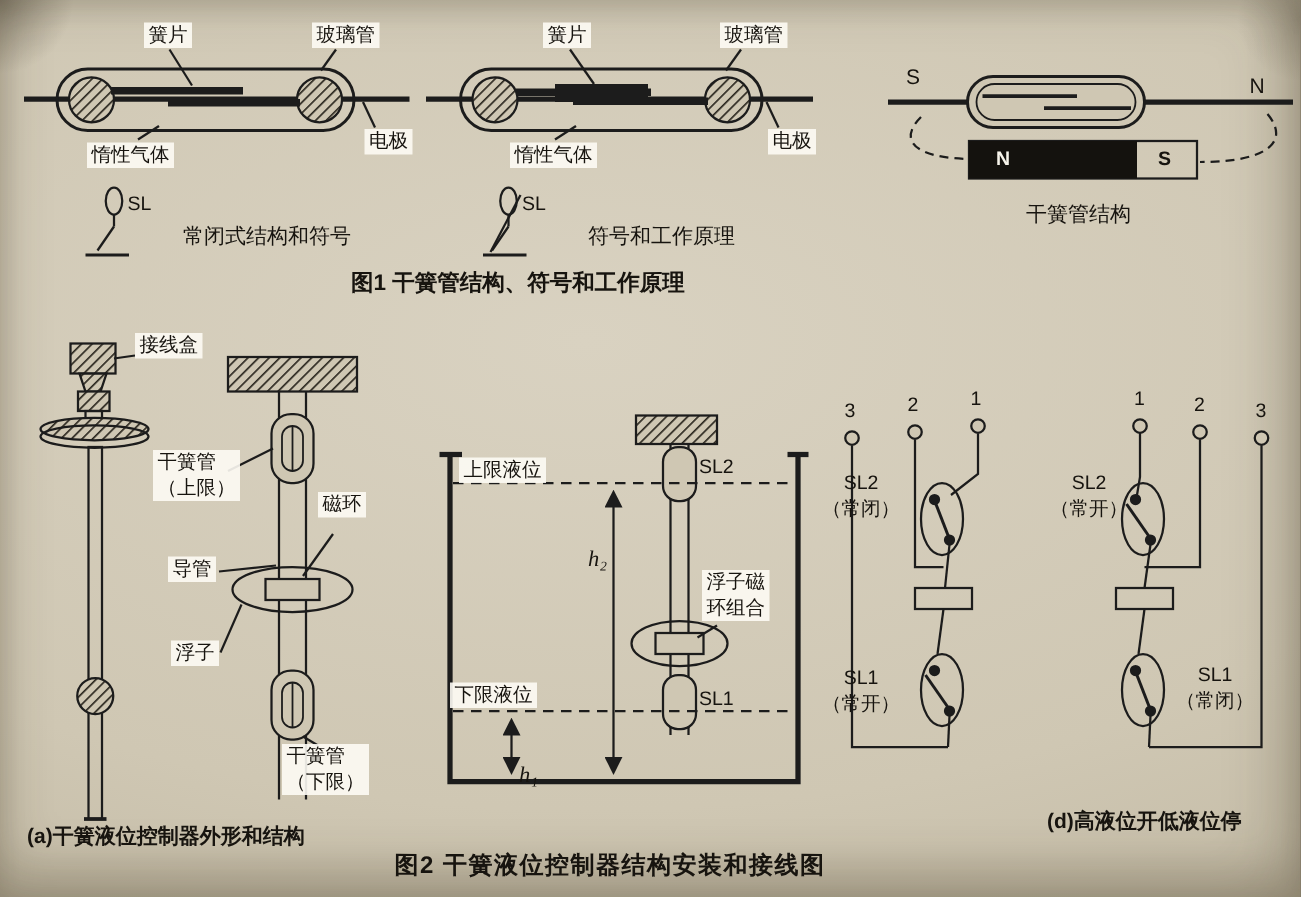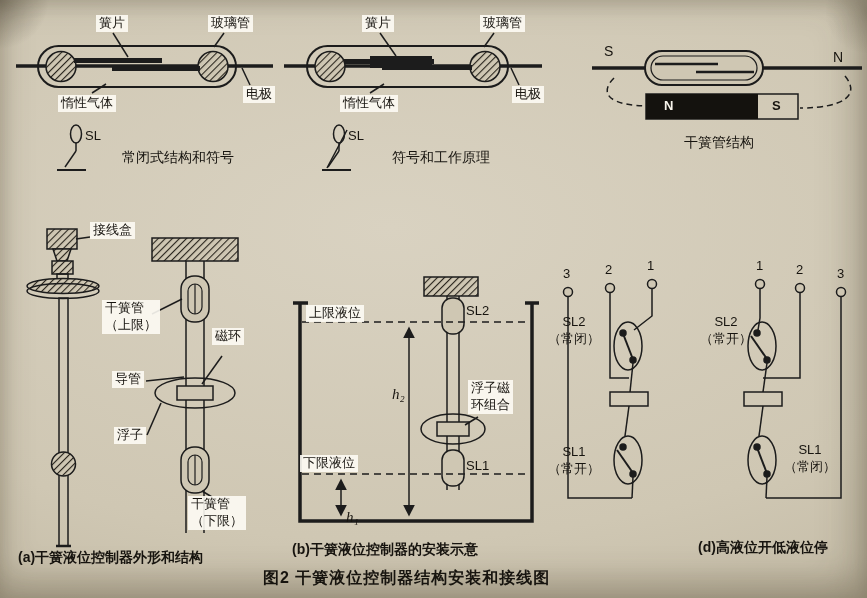--- a/index.html
+++ b/index.html
@@ -196,46 +196,46 @@
   <div class="lbl callout" style="left:512px;top:86px">电极</div>
   <div class="lbl" style="left:348px;top:128px">SL</div>
   <div class="lbl s14" style="left:392px;top:148px">符号和工作原理</div>
 
   <div class="lbl s14" style="left:604px;top:42px">S</div>
   <div class="lbl s14" style="left:833px;top:48px">N</div>
   <div class="lbl white" style="left:664px;top:98px">N</div>
   <div class="lbl b" style="left:772px;top:98px">S</div>
   <div class="lbl s14" style="left:684px;top:133px">干簧管结构</div>
 
+  <div class="lbl b" style="left:234px;top:179px;font-size:15px">图1 干簧管结构、符号和工作原理</div>
 
   <div class="lbl callout" style="left:90px;top:222px">接线盒</div>
   <div class="lbl callout" style="left:102px;top:300px">
     <div>干簧管</div>
     <div>（上限）</div>
   </div>
   <div class="lbl callout" style="left:212px;top:328px">磁环</div>
   <div class="lbl callout" style="left:112px;top:371px">导管</div>
   <div class="lbl callout" style="left:114px;top:427px">浮子</div>
   <div class="lbl callout" style="left:188px;top:496px">
     <div>干簧管</div>
     <div>（下限）</div>
   </div>
   <div class="lbl b s14" style="left:18px;top:548px">(a)干簧液位控制器外形和结构</div>
 
   <div class="lbl callout" style="left:306px;top:305px">上限液位</div>
   <div class="lbl" style="left:466px;top:303px">SL2</div>
-  <div class="lbl ital" style="left:392px;top:385px">h₂</div>
+  <div class="lbl ital" style="left:392px;top:364px">h₂</div>
   <div class="lbl callout" style="left:468px;top:380px">
     <div>浮子磁</div>
     <div>环组合</div>
   </div>
   <div class="lbl callout" style="left:300px;top:455px">下限液位</div>
   <div class="lbl" style="left:466px;top:458px">SL1</div>
   <div class="lbl ital" style="left:346px;top:508px">h₁</div>
-  <div class="lbl b s14" style="left:292px;top:540px">(b)干簧液位控制器的安装示意</div>
 
   <div class="lbl" style="left:563px;top:266px">3</div>
   <div class="lbl" style="left:605px;top:262px">2</div>
   <div class="lbl" style="left:647px;top:258px">1</div>
   <div class="lbl ctr" style="left:548px;top:314px">
     <div>SL2</div>
     <div>（常闭）</div>
   </div>
   <div class="lbl ctr" style="left:548px;top:444px">
     <div>SL1</div>

